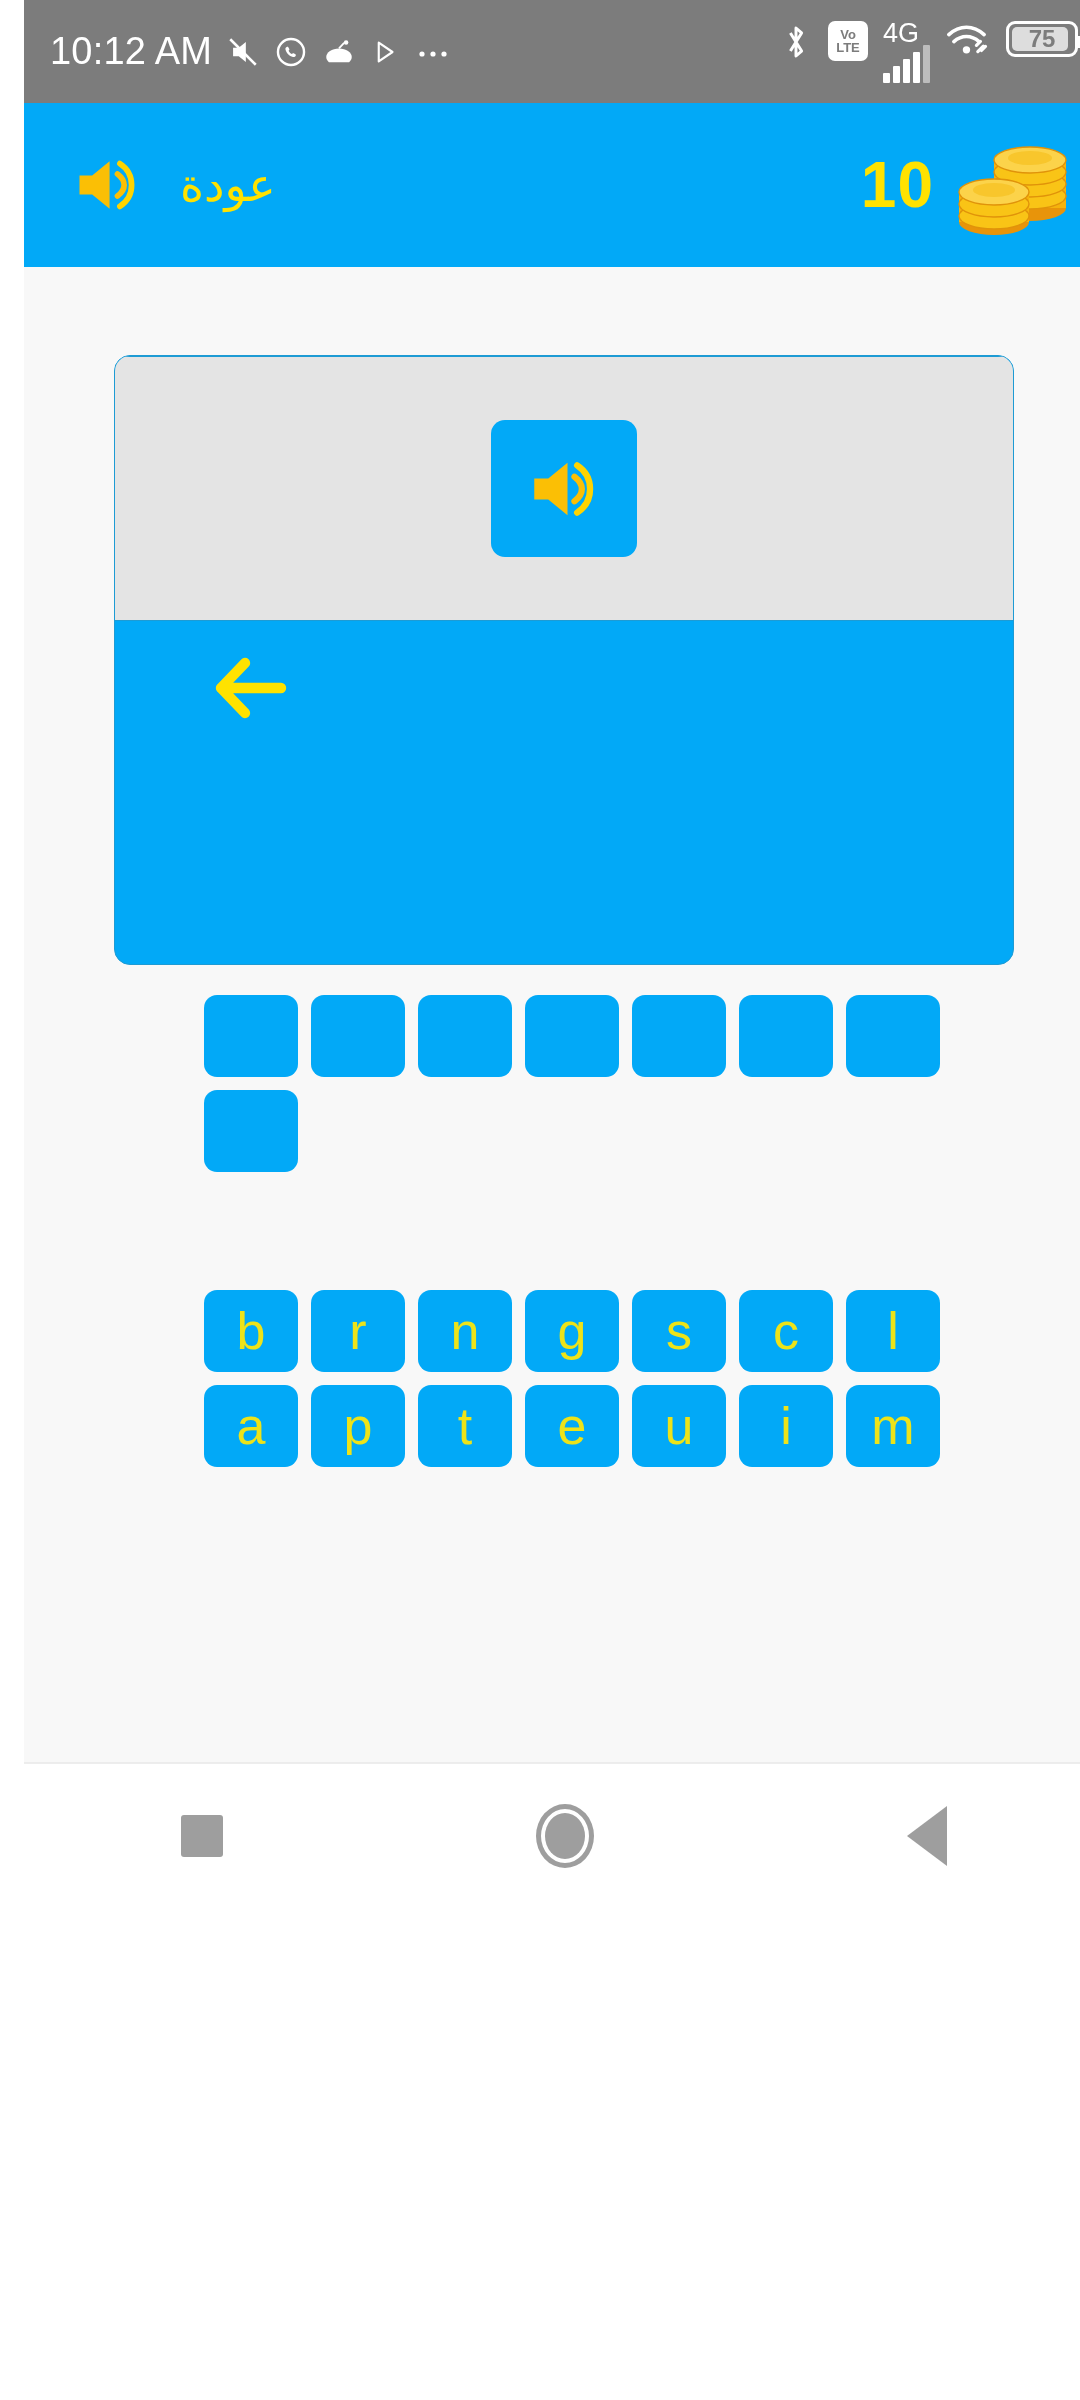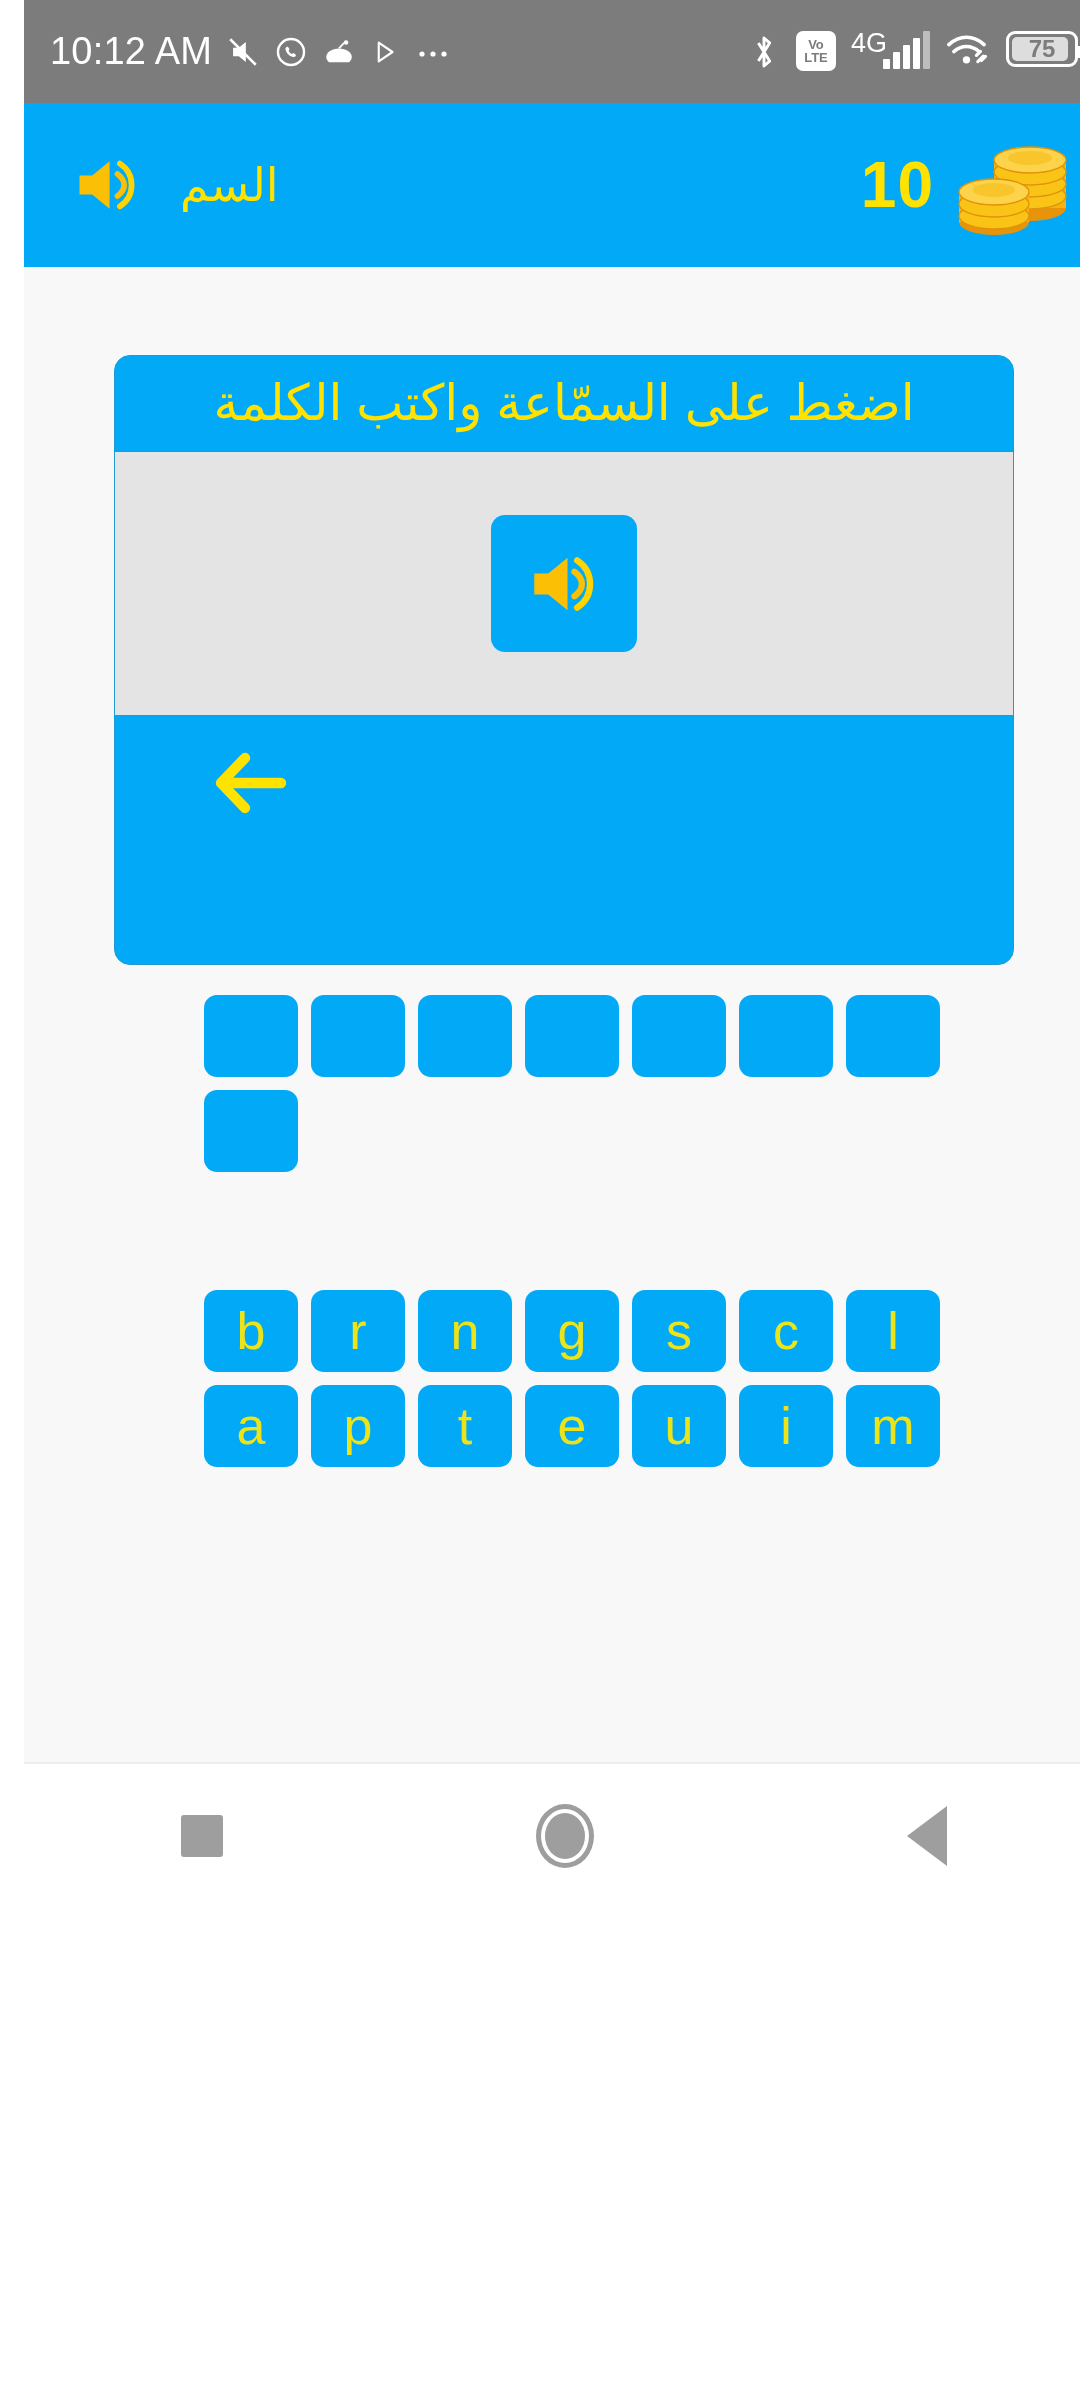--- a/index.html
+++ b/index.html
@@ -216,21 +216,21 @@
       <svg class="sb-ic" width="34" height="42" viewBox="0 0 24 30">
         <path fill="none" stroke="#fff" stroke-width="2.1" stroke-linejoin="round" d="M8 8.5L16 21.5 12 25V5l4 3.5L8 21.5"></path>
       </svg>
 
       <div class="volte-box">
         <span>Vo</span>
         <span>LTE</span>
       </div>
 
       <div class="sig-wrap">
-        <div style="display:flex;flex-direction:row;align-items:flex-start;">
+        <div style="display:flex;flex-direction:column;align-items:flex-start;">
           <span class="fourg">4G</span>
           <div class="sig-bars">
             <i style="height:10px"></i>
             <i style="height:17px"></i>
             <i style="height:24px"></i>
             <i style="height:31px"></i>
             <i class="dim" style="height:38px"></i>
           </div>
         </div>
       </div>
@@ -249,21 +249,21 @@
     </div>
   </div>
 
   <div class="appbar">
     <div class="appbar-left">
       <svg width="76" height="76" viewBox="0 0 48 48">
         <path fill="#FBBF05" d="M6 18h8l11-9v30l-11-9H6z"></path>
         <path fill="none" stroke="#FBBF05" stroke-width="3.6" stroke-linecap="round" d="M30 17c2.6 2 4.2 4.4 4.2 7s-1.6 5-4.2 7"></path>
         <path fill="none" stroke="#FFD400" stroke-width="3.6" stroke-linecap="round" d="M31.5 10.5c4.6 3 7.4 7.8 7.4 13.5s-2.8 10.5-7.4 13.5"></path>
       </svg>
-      <span class="back-label">السم</span>
+      <span class="back-label">عودة</span>
     </div>
 
     <div class="appbar-right">
       <span class="coin-count">10</span>
       <svg width="126" height="110" viewBox="0 0 126 110">
         <g>
           <ellipse cx="82" cy="78" rx="36" ry="13" fill="#E8940A"></ellipse>
           <rect x="46" y="30" width="72" height="48" fill="#F5B30C"></rect>
           <ellipse cx="82" cy="66" rx="36" ry="13" fill="#F9C416" stroke="#E0930A" stroke-width="1.4"></ellipse>
           <ellipse cx="82" cy="54" rx="36" ry="13" fill="#F9C416" stroke="#E0930A" stroke-width="1.4"></ellipse>
@@ -277,23 +277,20 @@
           <ellipse cx="46" cy="86" rx="35" ry="13" fill="#F9C416" stroke="#E0930A" stroke-width="1.4"></ellipse>
           <ellipse cx="46" cy="74" rx="35" ry="13" fill="#F9C416" stroke="#E0930A" stroke-width="1.4"></ellipse>
           <ellipse cx="46" cy="62" rx="35" ry="13" fill="#FCD34A" stroke="#E0930A" stroke-width="1.4"></ellipse>
           <ellipse cx="46" cy="60" rx="21" ry="7" fill="#F3B90E" opacity="0.5"></ellipse>
         </g>
       </svg>
     </div>
   </div>
 
   <div class="card">
-    <div class="card-head">
-      <span>اضغط على السمّاعة واكتب الكلمة</span>
-    </div>
 
     <div class="card-body">
       <div class="speaker-btn">
         <svg width="84" height="84" viewBox="0 0 48 48">
           <path fill="#FBBF05" d="M7 18h8l11-9v30l-11-9H7z"></path>
           <path fill="none" stroke="#FBBF05" stroke-width="3.6" stroke-linecap="round" d="M30 17c2.6 2 4.2 4.4 4.2 7s-1.6 5-4.2 7"></path>
           <path fill="none" stroke="#FFD400" stroke-width="3.6" stroke-linecap="round" d="M31.5 10.5c4.6 3 7.4 7.8 7.4 13.5s-2.8 10.5-7.4 13.5"></path>
         </svg>
       </div>
     </div>

